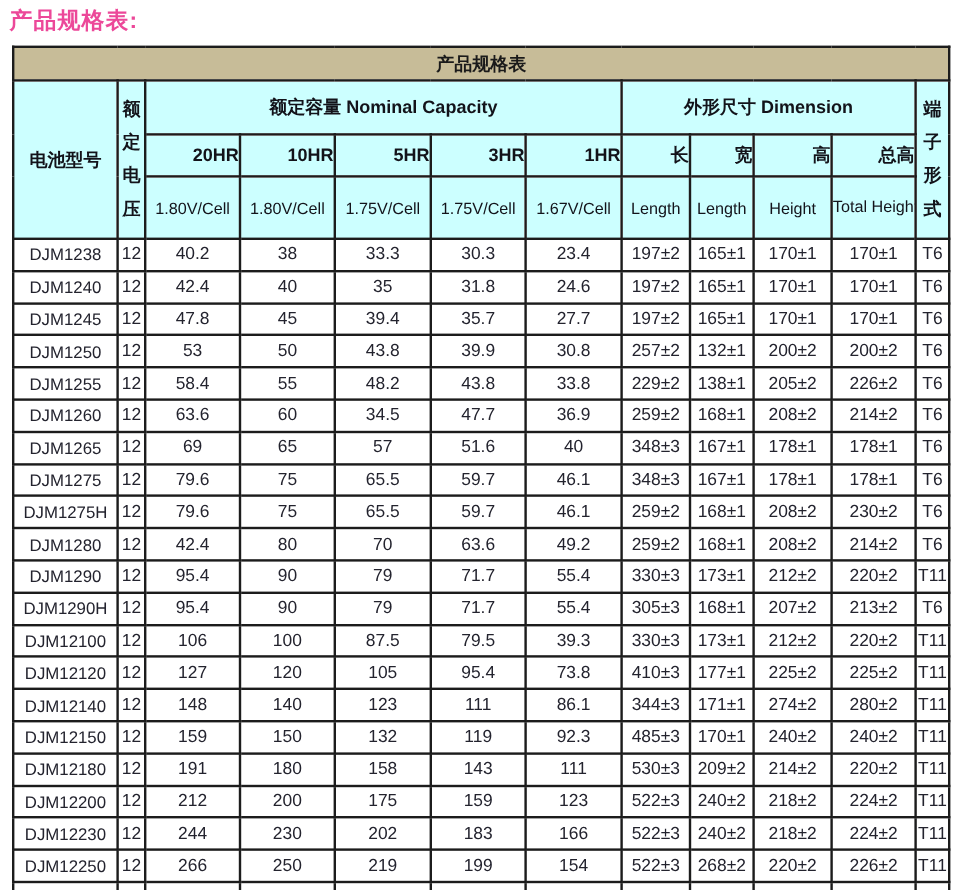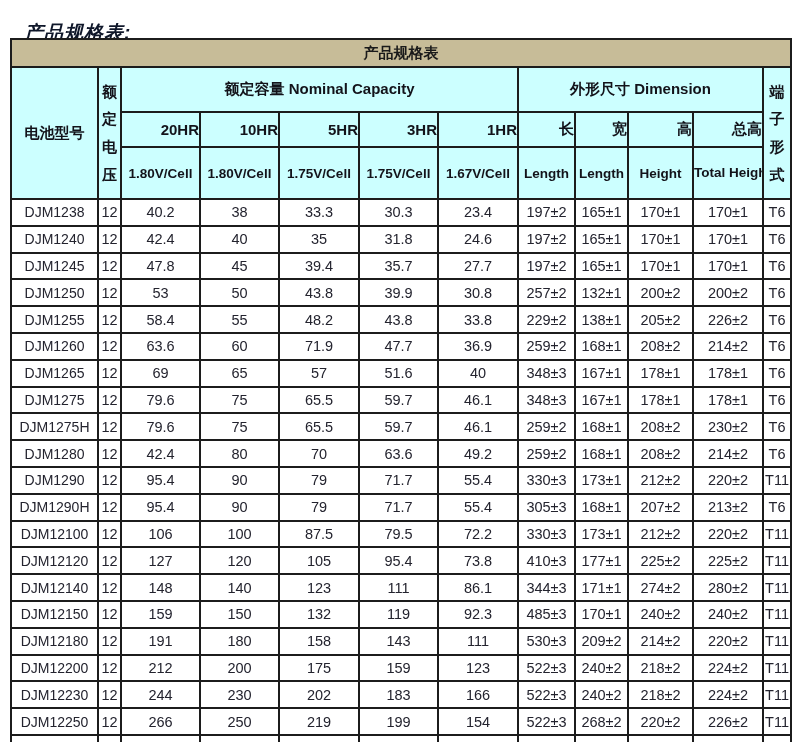--- a/index.html
+++ b/index.html
@@ -8,26 +8,25 @@
     width: 800px;
     height: 742px;
     overflow: hidden;
     background: #ffffff;
     font-family: "Liberation Sans", "DejaVu Sans", sans-serif;
   }
   .title {
     position: absolute;
     left: 8px;
     top: 4px;
-    margin: 16px;
+    margin: 0;
     font-size: 19px;
     font-weight: bold;
-    color: #0f172a;
+    color: #ec4899;
     letter-spacing: 1px;
-    font-style: italic;
   }
   table.spec {
     position: absolute;
     left: 10px;
     top: 38px;
     width: 780px;
     border-collapse: collapse;
     table-layout: fixed;
   }
   table.spec th, table.spec td {
@@ -41,21 +40,21 @@
   tr.caption-row th {
     height: 26px;
     background: #c7bc98;
     font-size: 15px;
     font-weight: bold;
     color: #1a1a1a;
   }
   thead th { background: #ccffff; color: #13131a; margin-top: 35px; }
   tr.hrow1 th { height: 43px; font-size: 15px; font-weight: bold; }
   tr.hrow2 th { height: 33px; font-size: 15px; font-weight: bold; text-align: right; }
-  tr.hrow3 th { height: 50px; font-size: 13.5px; font-weight: bold; }
+  tr.hrow3 th { height: 50px; font-size: 13.5px; font-weight: normal; }
   th.wrap { white-space: normal; line-height: 1.45; }
   .vert {
     display: inline-block;
     width: 1.05em;
     white-space: normal;
     word-break: break-all;
     line-height: 1.85;
     font-size: 15px;
     font-weight: bold;
   }
@@ -192,21 +191,21 @@
           <td>138±1</td>
           <td>205±2</td>
           <td>226±2</td>
           <td>T6</td>
         </tr>
         <tr>
           <td class="model">DJM1260</td>
           <td>12</td>
           <td>63.6</td>
           <td>60</td>
-          <td>71.9</td>
+          <td>34.5</td>
           <td>47.7</td>
           <td>36.9</td>
           <td>259±2</td>
           <td>168±1</td>
           <td>208±2</td>
           <td>214±2</td>
           <td>T6</td>
         </tr>
         <tr>
           <td class="model">DJM1265</td>
@@ -292,21 +291,21 @@
           <td>213±2</td>
           <td>T6</td>
         </tr>
         <tr>
           <td class="model">DJM12100</td>
           <td>12</td>
           <td>106</td>
           <td>100</td>
           <td>87.5</td>
           <td>79.5</td>
-          <td>72.2</td>
+          <td>39.3</td>
           <td>330±3</td>
           <td>173±1</td>
           <td>212±2</td>
           <td>220±2</td>
           <td>T11</td>
         </tr>
         <tr>
           <td class="model">DJM12120</td>
           <td>12</td>
           <td>127</td>

